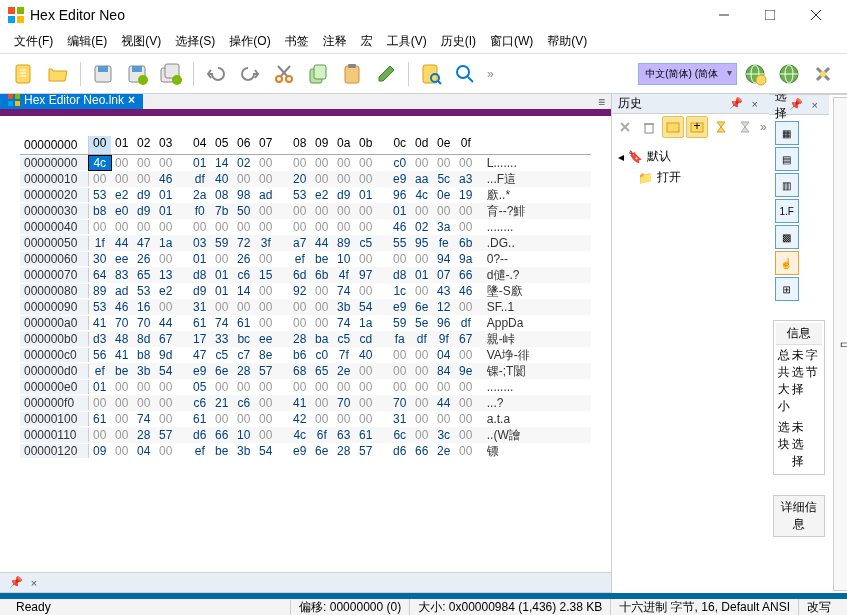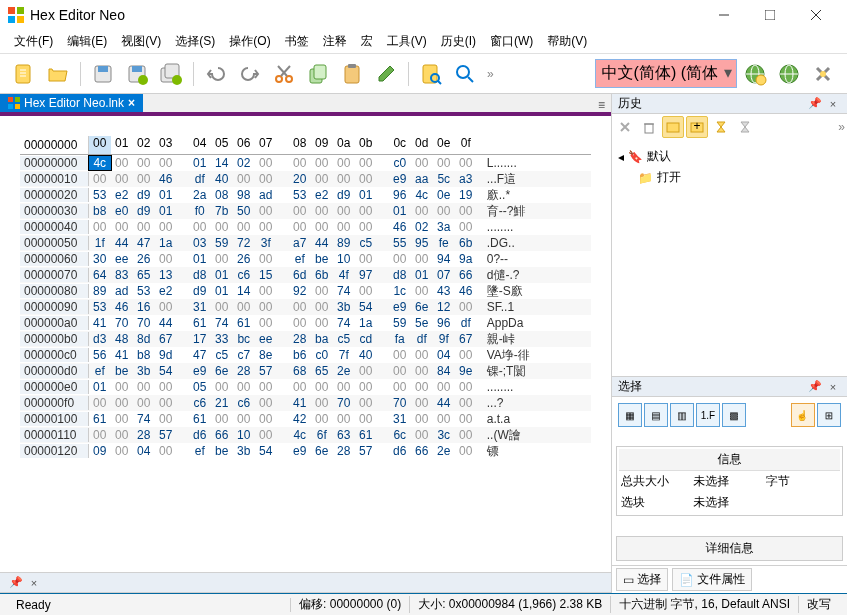--- a/index.html
+++ b/index.html
@@ -7,25 +7,25 @@
 .titlebar{height:30px;display:flex;align-items:center;padding:0 8px;background:#fff}
 .titlebar .appicon{width:16px;height:16px;margin-right:6px}
 .titlebar .title{flex:1;font-size:14px}
 .titlebar .winbtn{width:46px;height:30px;display:flex;align-items:center;justify-content:center;cursor:pointer}
 .menubar{height:24px;display:flex;align-items:center;padding:0 8px;gap:2px;border-bottom:1px solid #e0e0e0}
 .menubar .menuitem{padding:2px 6px;cursor:pointer}
 .toolbar{height:40px;display:flex;align-items:center;padding:2px 8px;gap:2px;border-bottom:1px solid #d0d0d0}
 .toolbar .tbtn{width:32px;height:32px;display:flex;align-items:center;justify-content:center;cursor:pointer;border-radius:3px}
 .toolbar .tsep{width:1px;height:24px;background:#d0d0d0;margin:0 4px}
 .toolbar .spacer{flex:1}
-.toolbar .lang-box{border:1px solid #89b4e8;padding:3px 18px 3px 6px;background:#fca5a5;position:relative;font-size:16px}
+.toolbar .lang-box{border:1px solid #89b4e8;padding:3px 18px 3px 6px;background:#c4b5fd;position:relative;font-size:10px}
 .toolbar .lang-box::after{content:"▾";position:absolute;right:4px;color:#555}
 .main{flex:1;display:flex;overflow:hidden}
 .left{flex:1;display:flex;flex-direction:column;border-right:1px solid #d0d0d0;min-width:0}
-.tabs{height:22px;display:flex;align-items:flex-end;background:#f0f0f0;border-bottom:4px solid #701a75}
+.tabs{height:22px;display:flex;align-items:flex-end;background:#f0f0f0;border-bottom:7px solid #701a75}
 .tab{background:#0078d4;color:#fff;padding:2px 8px;display:flex;align-items:center;gap:4px;font-size:12px}
 .tab .x{cursor:pointer;font-weight:bold}
 .hexview{flex:1;overflow:auto;font-family:Consolas,monospace;font-size:12px;padding:20px}
 .hexhdr{display:flex;border-bottom:1px solid #aaa}
 .hexhdr .addr{width:72px;padding:2px 4px;border-right:1px solid #ccc}
 .hexhdr .cols{display:flex}
 .hexhdr .cols span{width:22px;text-align:center}
 .hexhdr .cols span.sel{background:#cce4f7}
 .hexhdr .cols .gap{width:12px}
 .hexhdr .ascii{width:120px;padding-left:10px}
@@ -39,38 +39,38 @@
 .hexrow .bytes span.cur{background:#0078d4;color:#fff;outline:1px solid #000}
 .hexrow .ascii{width:120px;padding-left:10px;color:#333;white-space:pre}
 .panel{border-top:1px solid #d0d0d0}
 .panel-hdr{height:20px;background:#e8eef5;display:flex;align-items:center;padding:0 6px;font-size:12px;border-bottom:1px solid #d0d0d0}
 .panel-hdr .ptitle{flex:1}
 .panel-hdr .pbtn{width:16px;height:16px;display:flex;align-items:center;justify-content:center;cursor:pointer;margin-left:2px;font-size:11px;color:#555}
 .dl-body{height:120px;display:flex;flex-direction:column}
 .dl-tb{height:26px;display:flex;align-items:center;padding:2px 4px;gap:4px;border-bottom:1px solid #e0e0e0}
 .dl-cols{display:flex;border-bottom:1px solid #d0d0d0;background:#fafafa}
 .dl-cols .col{padding:3px 8px;border-right:1px solid #e0e0e0}
-.right{width:235px;display:flex;flex-direction:column}
+.right{width:235px;display:flex;flex-direction:row}
 .hist-tb{display:flex;gap:2px;padding:2px;align-items:center}
 .hist-tb .hbtn{width:22px;height:22px;display:flex;align-items:center;justify-content:center;cursor:pointer;border-radius:2px}
 .hist-tb .hbtn.on{background:#fce39a;border:1px solid #e8c24a}
 .hist-tree{padding:6px;font-size:12px}
 .hist-tree .node{display:flex;align-items:center;gap:4px;padding:2px 0}
 .hist-tree .indent{padding-left:20px}
 .sel-body{padding:4px}
 .sel-tb{display:flex;gap:2px;padding:2px;flex-wrap:wrap}
 .sel-tb .sbtn{width:24px;height:24px;border:1px solid #5aa0d8;background:#eaf4fc;display:flex;align-items:center;justify-content:center;cursor:pointer;font-size:10px}
 .sel-info{border:1px solid #ccc;margin-top:17px;padding:2px}
 .sel-info .shead{text-align:center;background:#f4f4f4;padding:2px;border-bottom:1px solid #ddd}
 .sel-info .srow{display:flex;padding:2px}
 .sel-info .srow span{flex:1}
 .sel-det{margin-top:20px;text-align:center;padding:3px;background:#f4f4f4;border:1px solid #ccc;cursor:pointer}
 .bottom-tabs{display:flex;border-top:1px solid #d0d0d0;padding:2px 4px;gap:4px}
 .bottom-tabs .btab{padding:2px 6px;border:1px solid #ccc;background:#f8f8f8;cursor:pointer;display:flex;align-items:center;gap:3px;font-size:11px}
-.statusbar{height:22px;border-top:1px solid #0369a1;display:flex;align-items:center;padding:0 8px;font-size:12px;background:#f4f4f4}
+.statusbar{height:22px;border-top:6px solid #0369a1;display:flex;align-items:center;padding:0 8px;font-size:12px;background:#f4f4f4}
 .statusbar .sfield{padding:0 8px;border-right:1px solid #ccc}
 .statusbar .sfield:last-child{border-right:none}
 .statusbar .sflex{flex:1}
 svg{display:block}
 </style>
 </head>
 <body>
 
 <div class="titlebar">
   <span class="appicon">
@@ -857,16 +857,16 @@
           <span>📄</span>
           <span>文件属性</span>
         </div>
     </div>
   </div>
 </div>
 
 <div class="statusbar">
   <span class="sfield sflex">Ready</span>
   <span class="sfield">偏移: 00000000 (0)</span>
-  <span class="sfield">大小: 0x00000984 (1,966) 2.38 KB</span>
+  <span class="sfield">大小: 0x00000984 (1,436) 2.38 KB</span>
   <span class="sfield">十六进制 字节, 16, Default ANSI</span>
   <span class="sfield">改写</span>
 </div>
 
 </body></html>

